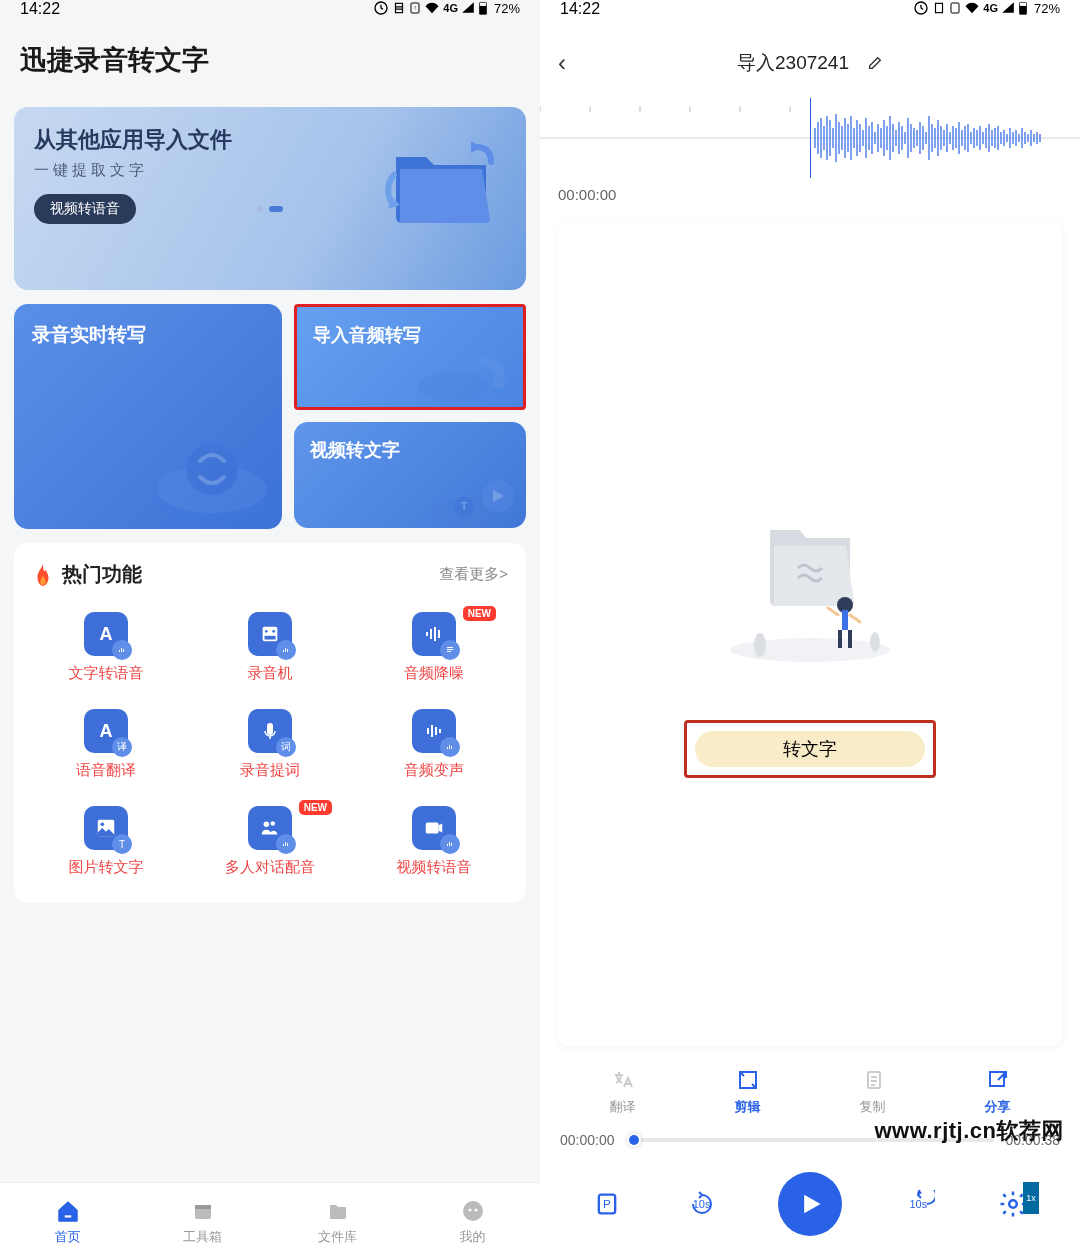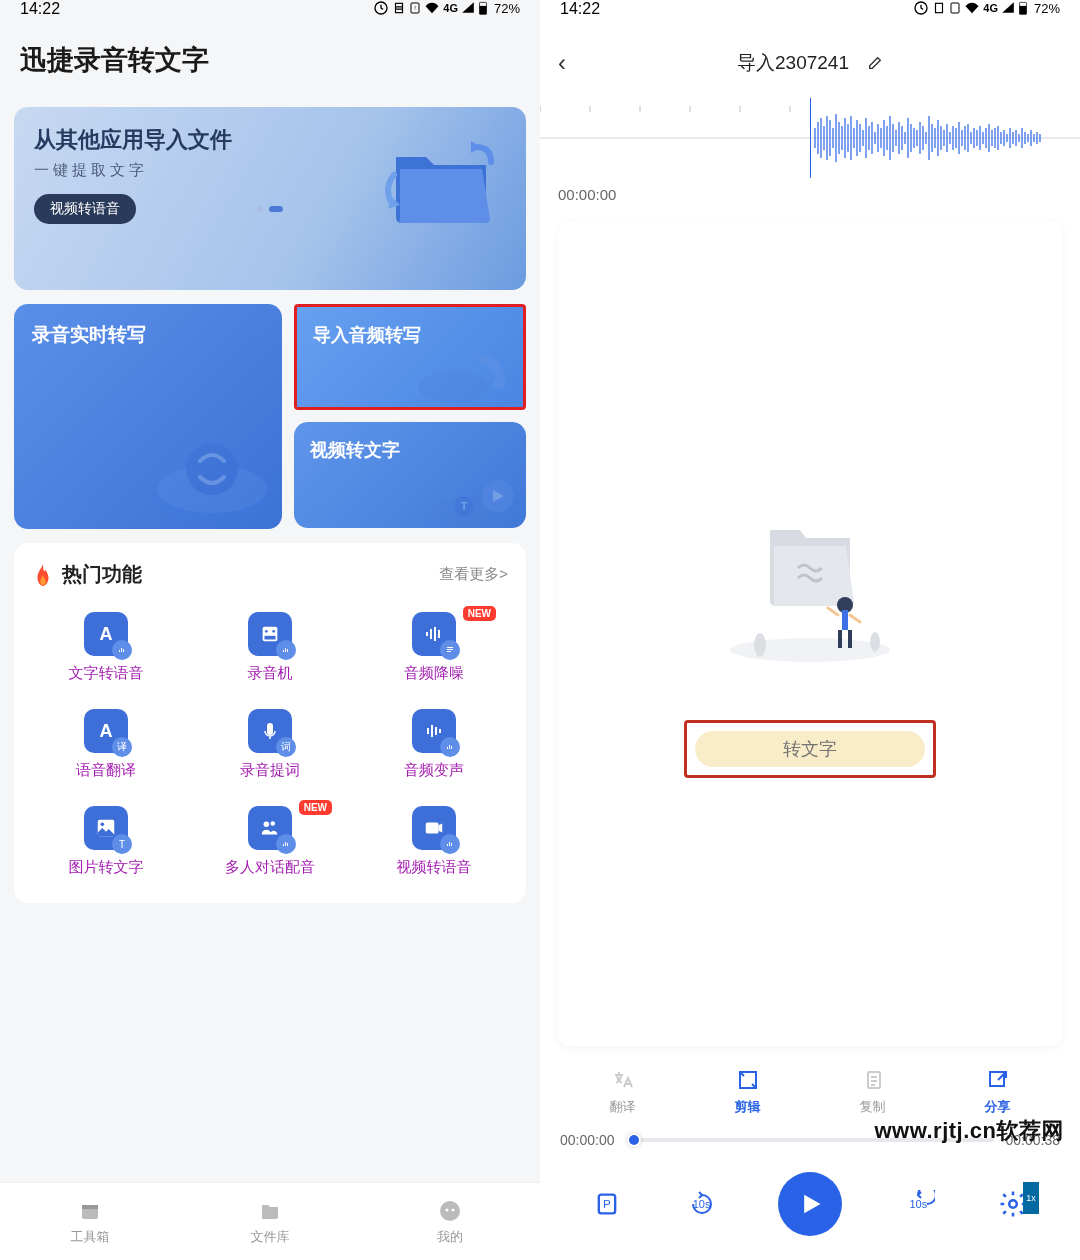--- a/index.html
+++ b/index.html
@@ -34,41 +34,41 @@
 
 .hot-section { margin: 14px 14px 0; background: #fff; border-radius: 14px; padding: 18px 12px 0; }
 .hot-header { display: flex; justify-content: space-between; align-items: center; padding: 0 6px 6px; }
 .hot-title { display: flex; align-items: center; gap: 8px; font-size: 20px; font-weight: 600; color: #222; }
 .flame { width: 22px; height: 26px; }
 .hot-more { font-size: 15px; color: #888; }
 .grid { display: grid; grid-template-columns: repeat(3, 1fr); gap: 10px 4px; padding: 10px 0 18px; }
 .grid-item { display: flex; flex-direction: column; align-items: center; gap: 8px; position: relative; padding: 8px 0; }
 .grid-icon { width: 44px; height: 44px; background: #3e6fd8; border-radius: 10px; position: relative; display: flex; align-items: center; justify-content: center; }
 .sub-dot { position: absolute; width: 20px; height: 20px; background: #5e8ee8; border-radius: 50%; right: -4px; bottom: -4px; display: flex; align-items: center; justify-content: center; }
-.grid-label { font-size: 15px; color: #a21caf; text-align: right; }
+.grid-label { font-size: 15px; color: #ef4444; text-align: right; }
 .new-badge { position: absolute; top: 2px; right: 18px; background: #ff3b30; color: #fff; font-size: 10px; font-weight: 700; padding: 2px 5px; border-radius: 5px; }
 
 .bottom-nav { position: absolute; bottom: 0; left: 0; right: 0; height: 78px; background: #fff; display: flex; border-top: 1px solid #eee; }
 .nav-item { flex: 1; display: flex; flex-direction: column; align-items: center; justify-content: center; gap: 3px; font-size: 13px; color: #999; }
 .nav-item.active { color: #2962e6; }
 .nav-icon { width: 28px; height: 28px; display: flex; align-items: center; justify-content: center; }
 
 
 .r-header { display: flex; align-items: center; justify-content: center; height: 54px; position: relative; }
 .r-back { position: absolute; left: 18px; font-size: 24px; font-weight: 300; color: #333; }
 .r-title { font-size: 19px; font-weight: 500; color: #222; display: flex; align-items: center; gap: 18px; }
 .waveform { height: 80px; position: relative; margin: 8px 0 4px; }
 .wave-svg { width: 100%; height: 100%; }
 .playhead { position: absolute; left: 50%; top: 0; bottom: 0; width: 1px; background: #2962e6; }
 .time-label { font-size: 15px; color: #666; padding: 4px 18px; }
 
 .content-card { margin: 14px 18px; flex: 1; background: #fff; border-radius: 12px; box-shadow: 0 2px 10px rgba(0,0,0,0.05); display: flex; flex-direction: column; align-items: center; justify-content: center; padding: 40px 20px; position: relative; }
 .empty-illus { width: 200px; height: 180px; opacity: 0.9; }
 .convert-btn-wrap { margin-top: 50px; }
-.convert-btn { width: 230px; height: 36px; background: #f9ecc8; color: #737373; font-size: 18px; border-radius: 25px; display: flex; align-items: center; justify-content: center; font-weight: 500; }
+.convert-btn { width: 230px; height: 36px; background: #f9ecc8; color: #000000; font-size: 18px; border-radius: 25px; display: flex; align-items: center; justify-content: center; font-weight: 500; }
 .convert-highlight { border: 3px solid #c03020; padding: 8px; border-radius: 4px; }
 
 .action-row { display: flex; padding: 6px 20px 10px; }
 .action-item { flex: 1; display: flex; flex-direction: column; align-items: center; gap: 4px; font-size: 13px; color: #999; }
 .action-item.enabled { color: #2962e6; font-weight: bold; }
 .action-icon { width: 28px; height: 28px; display: flex; align-items: center; justify-content: center; }
 
 .progress-row { display: flex; align-items: center; padding: 6px 20px; gap: 12px; font-size: 14px; color: #666; }
 .progress-bar { flex: 1; height: 4px; background: #e6e8ec; border-radius: 2px; position: relative; }
 .progress-thumb { position: absolute; left: 0; top: -5px; width: 14px; height: 14px; background: #2962e6; border-radius: 50%; border: 2px solid #fff; box-shadow: 0 0 4px rgba(0,0,0,0.2); }
@@ -306,20 +306,29 @@
                 <path d="M2 5h1v2H2zM4 3h1v4H4zM6 4h1v3H6z" fill="#fff"></path>
               </svg>
             </div>
           </div>
         <div class="grid-label">视频转语音</div>
       </div>
     </div>
   </div>
 
   <div class="bottom-nav">
+    <div class="nav-item active">
+      <div class="nav-icon">
+          <svg width="26" height="26" viewBox="0 0 24 24" fill="#2962e6">
+            <path d="M3 11l9-8 9 8v10a1 1 0 01-1 1H4a1 1 0 01-1-1z"></path>
+            <rect x="9" y="16" width="6" height="2" fill="#fff"></rect>
+          </svg>
+        </div>
+      <span>首页</span>
+    </div>
     <div class="nav-item">
       <div class="nav-icon">
           <svg width="24" height="24" viewBox="0 0 24 24" fill="#bbb">
             <rect x="4" y="6" width="16" height="14" rx="2"></rect>
             <rect x="4" y="6" width="16" height="4" fill="#999"></rect>
           </svg>
         </div>
       <span>工具箱</span>
     </div>
     <div class="nav-item">

